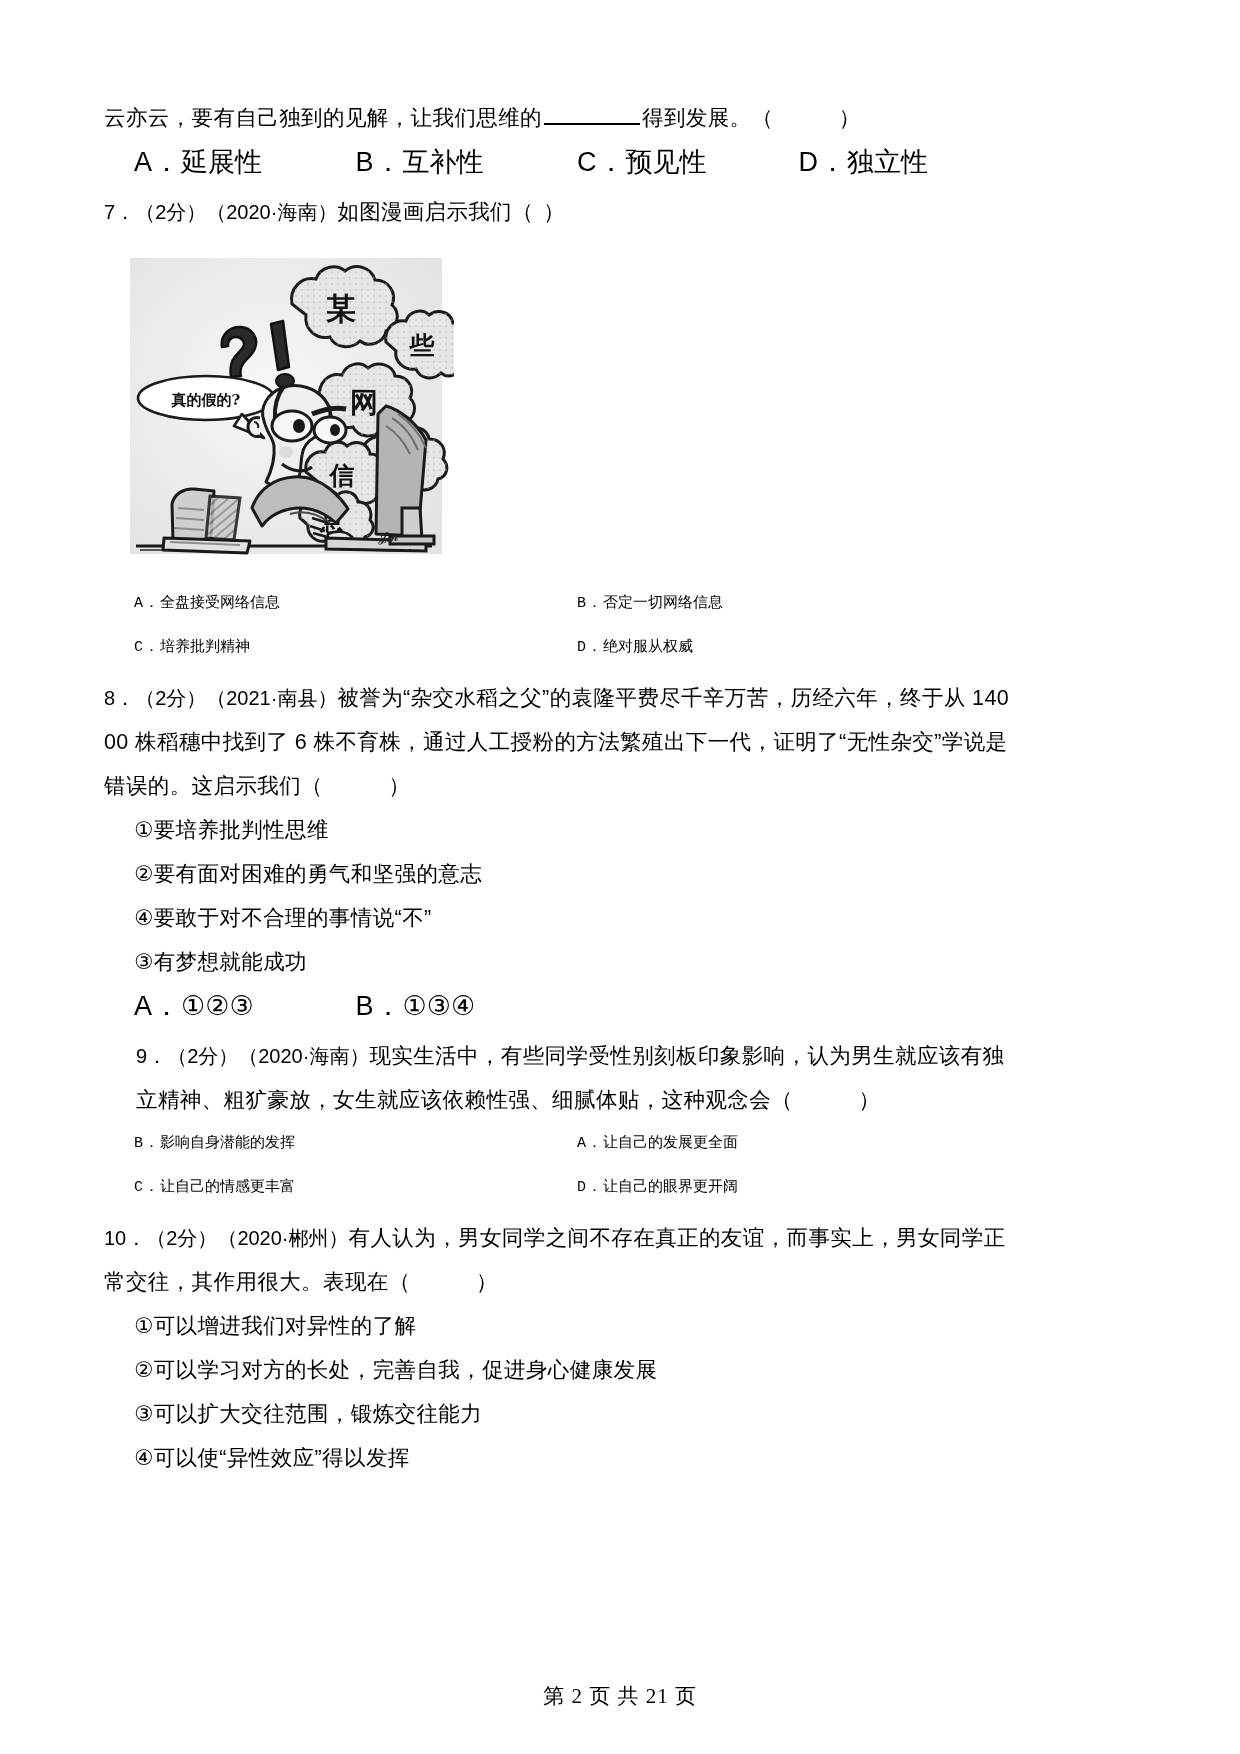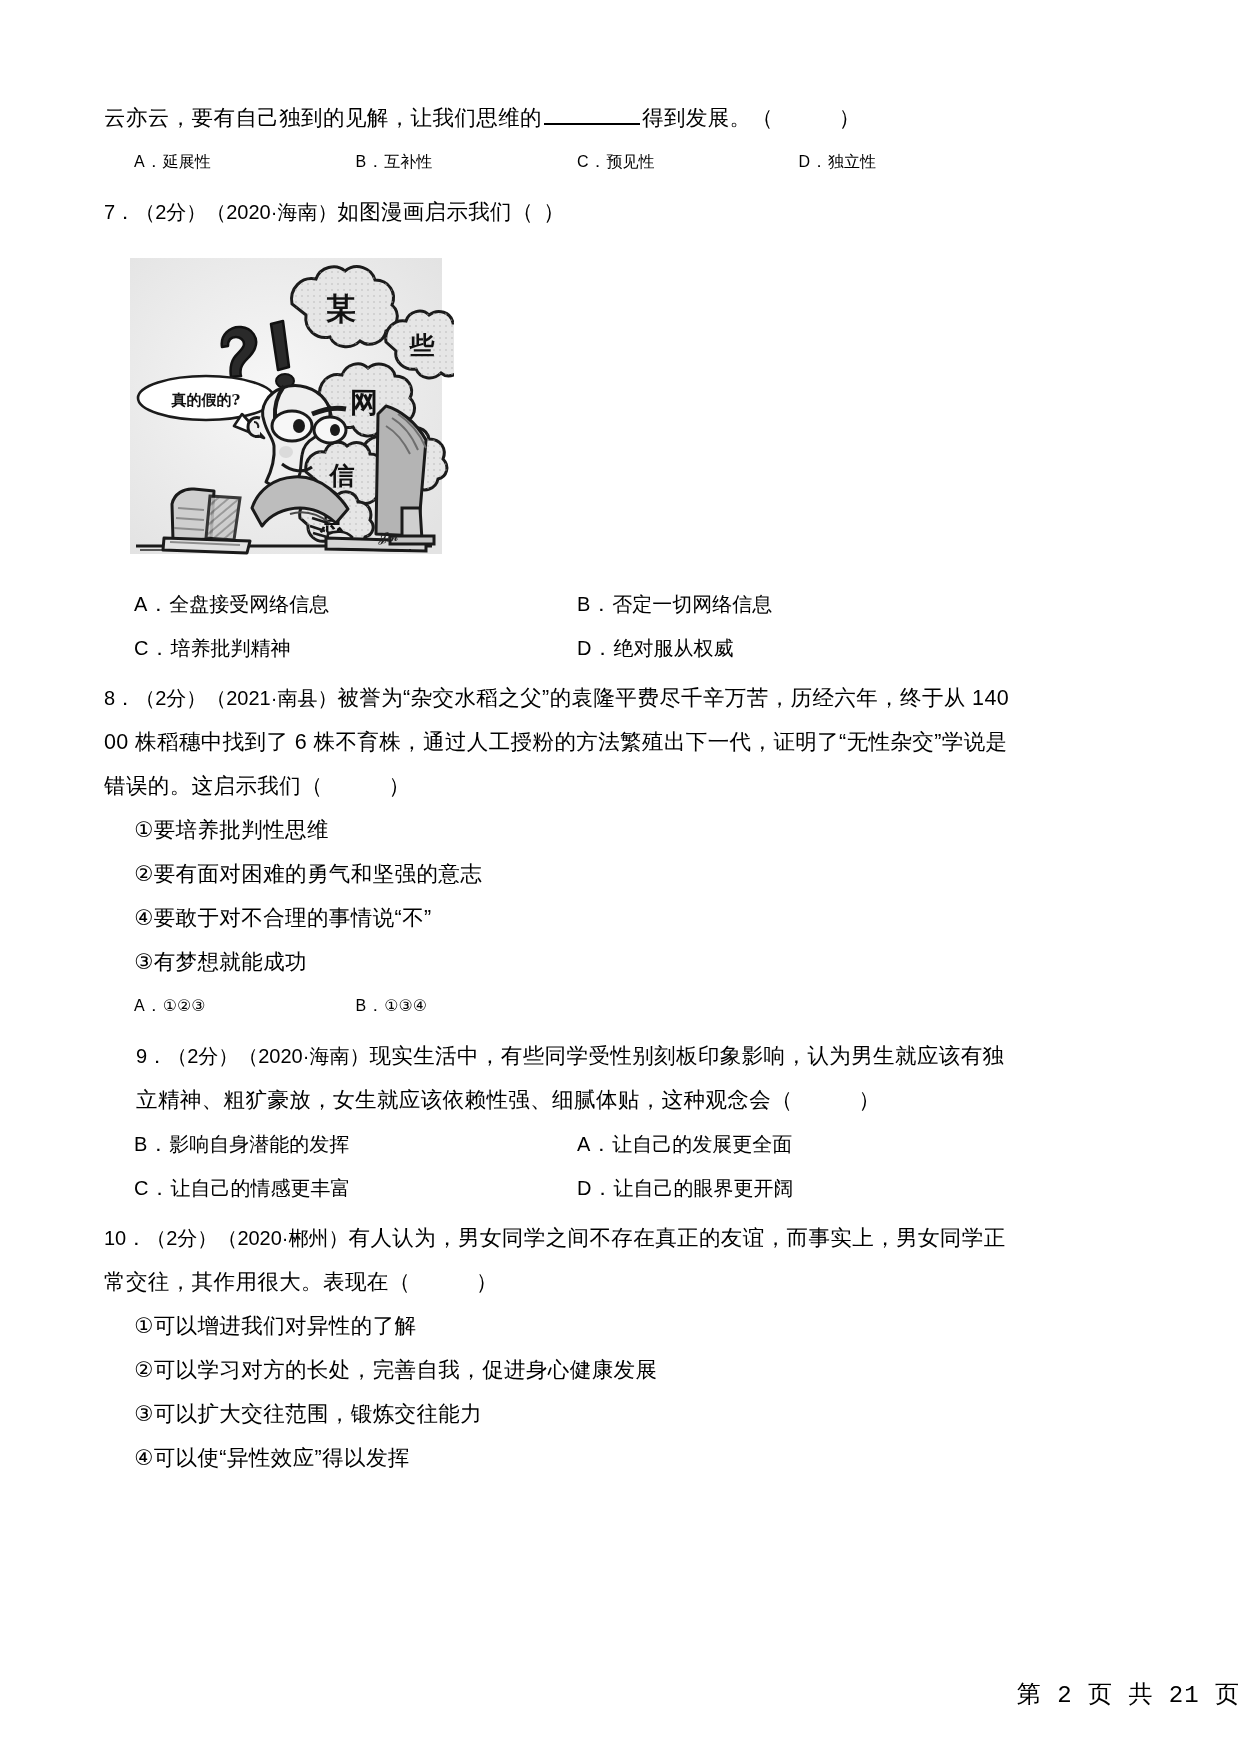--- a/index.html
+++ b/index.html
@@ -45,28 +45,29 @@
   .qnum {
     font-size: 20px;
     letter-spacing: 0px;
   }
   .indent1 { padding-left: 30px; }
 
   
   .opts2 {
     display: flex;
     padding-left: 30px;
-    font-size: 20px;
-    line-height: 44px;
+    font-size: 15px;
+    line-height: 44px;
+    font-family: Liberation Mono, monospace;
   }
   .opts2 > div { width: 50%; }
   .opts4 {
     display: flex;
     padding-left: 30px;
-    font-size: 16px;
+    font-size: 27px;
     line-height: 44px;
   }
   .opts4 > div { width: 25%; }
   .olabel { letter-spacing: 1px; }
 
   .blank-underline {
     display: inline-block;
     width: 96px;
     border-bottom: 2px solid #000;
     height: 17px;
@@ -83,24 +84,24 @@
   .cartoon {
     display: block;
   }
 
   
   .footer {
     position: absolute;
     left: 0;
     right: 0;
     bottom: 44px;
-    text-align: right;
-    font-size: 24px;
+    text-align: center;
+    font-size: 21px;
     letter-spacing: 1px;
-    font-family: Liberation Mono, monospace;
+    font-family: Liberation Serif, serif;
   }
 </style>
 </head>
 <body>
 
 <div class="page">
   <div class="content">
 
     <div class="line"><span>云亦云，要有自己独到的见解，让我们思维的</span><span class="blank-underline"></span><span>得到发展。</span><span class="paren">（        ）</span></div>
 

